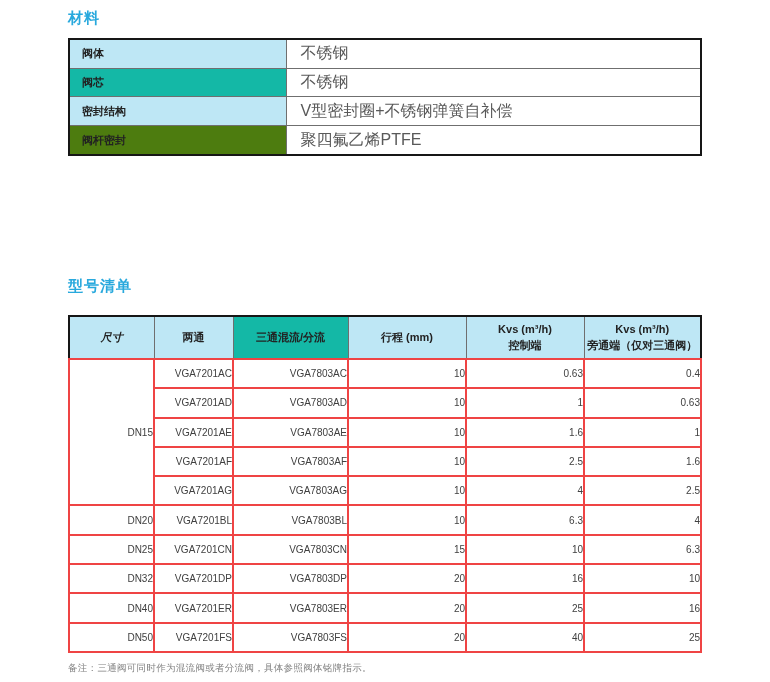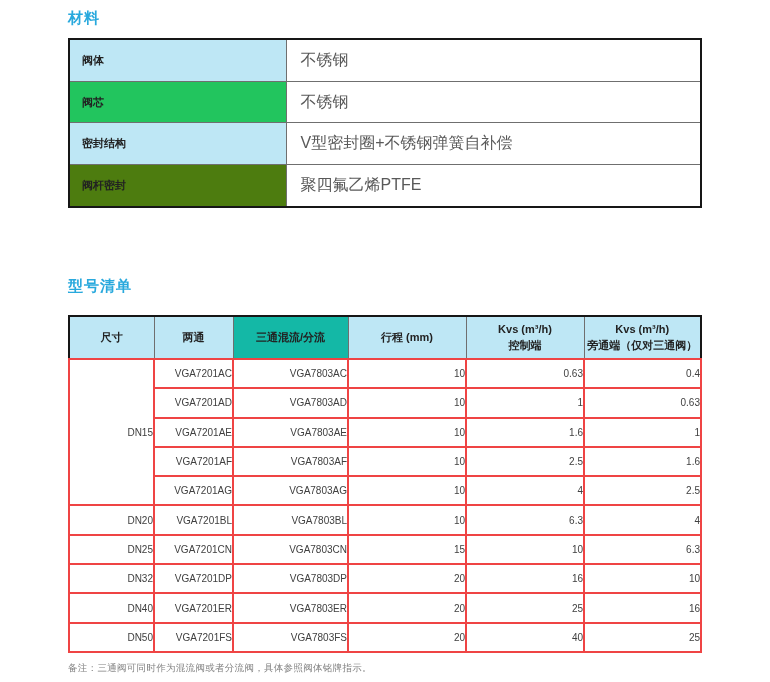--- a/index.html
+++ b/index.html
@@ -35,21 +35,21 @@
 
   table {
     border-collapse: collapse;
     table-layout: fixed;
     position: absolute;
     left: 0;
     width: 632px;
   }
   #materials-table {
     top: 38px;
-    height: 170px;
+    height: 118px;
     border: 2px solid #161616;
     padding-left: 12px;
   }
   #materials-table td {
     border: 1px solid #6f6f6f;
     vertical-align: middle;
   }
   .mat-label {
     background: #bee7f5;
     font-weight: bold;
@@ -114,21 +114,21 @@
       <colgroup>
         <col style="width:217px">
         <col style="width:415px">
       </colgroup>
       <tbody id="materials-body">
           <tr>
             <td class="mat-label" style="background: rgb(190, 231, 245);">阀体</td>
             <td class="mat-value">不锈钢</td>
           </tr>
           <tr>
-            <td class="mat-label" style="background: #22c55e;">阀芯</td>
+            <td class="mat-label" style="background: #14b8a6;">阀芯</td>
             <td class="mat-value">不锈钢</td>
           </tr>
           <tr>
             <td class="mat-label" style="background: rgb(190, 231, 245);">密封结构</td>
             <td class="mat-value">V型密封圈+不锈钢弹簧自补偿</td>
           </tr>
           <tr>
             <td class="mat-label" style="background: #4d7c0f;">阀杆密封</td>
             <td class="mat-value">聚四氟乙烯PTFE</td>
           </tr>
@@ -141,21 +141,21 @@
       <colgroup>
         <col style="width:85px">
         <col style="width:79px">
         <col style="width:115px">
         <col style="width:118px">
         <col style="width:118px">
         <col style="width:117px">
       </colgroup>
       <thead>
         <tr id="models-header-row">
-            <th style="background: rgb(190, 231, 245);">
+            <th style="background: rgb(190, 231, 245); font-style: italic;">
               <div>尺寸</div>
             </th>
             <th style="background: rgb(190, 231, 245);">
               <div>两通</div>
             </th>
             <th style="background: #14b8a6;">
               <div>三通混流/分流</div>
             </th>
             <th style="background: rgb(190, 231, 245);">
               <div>行程 (mm)</div>

